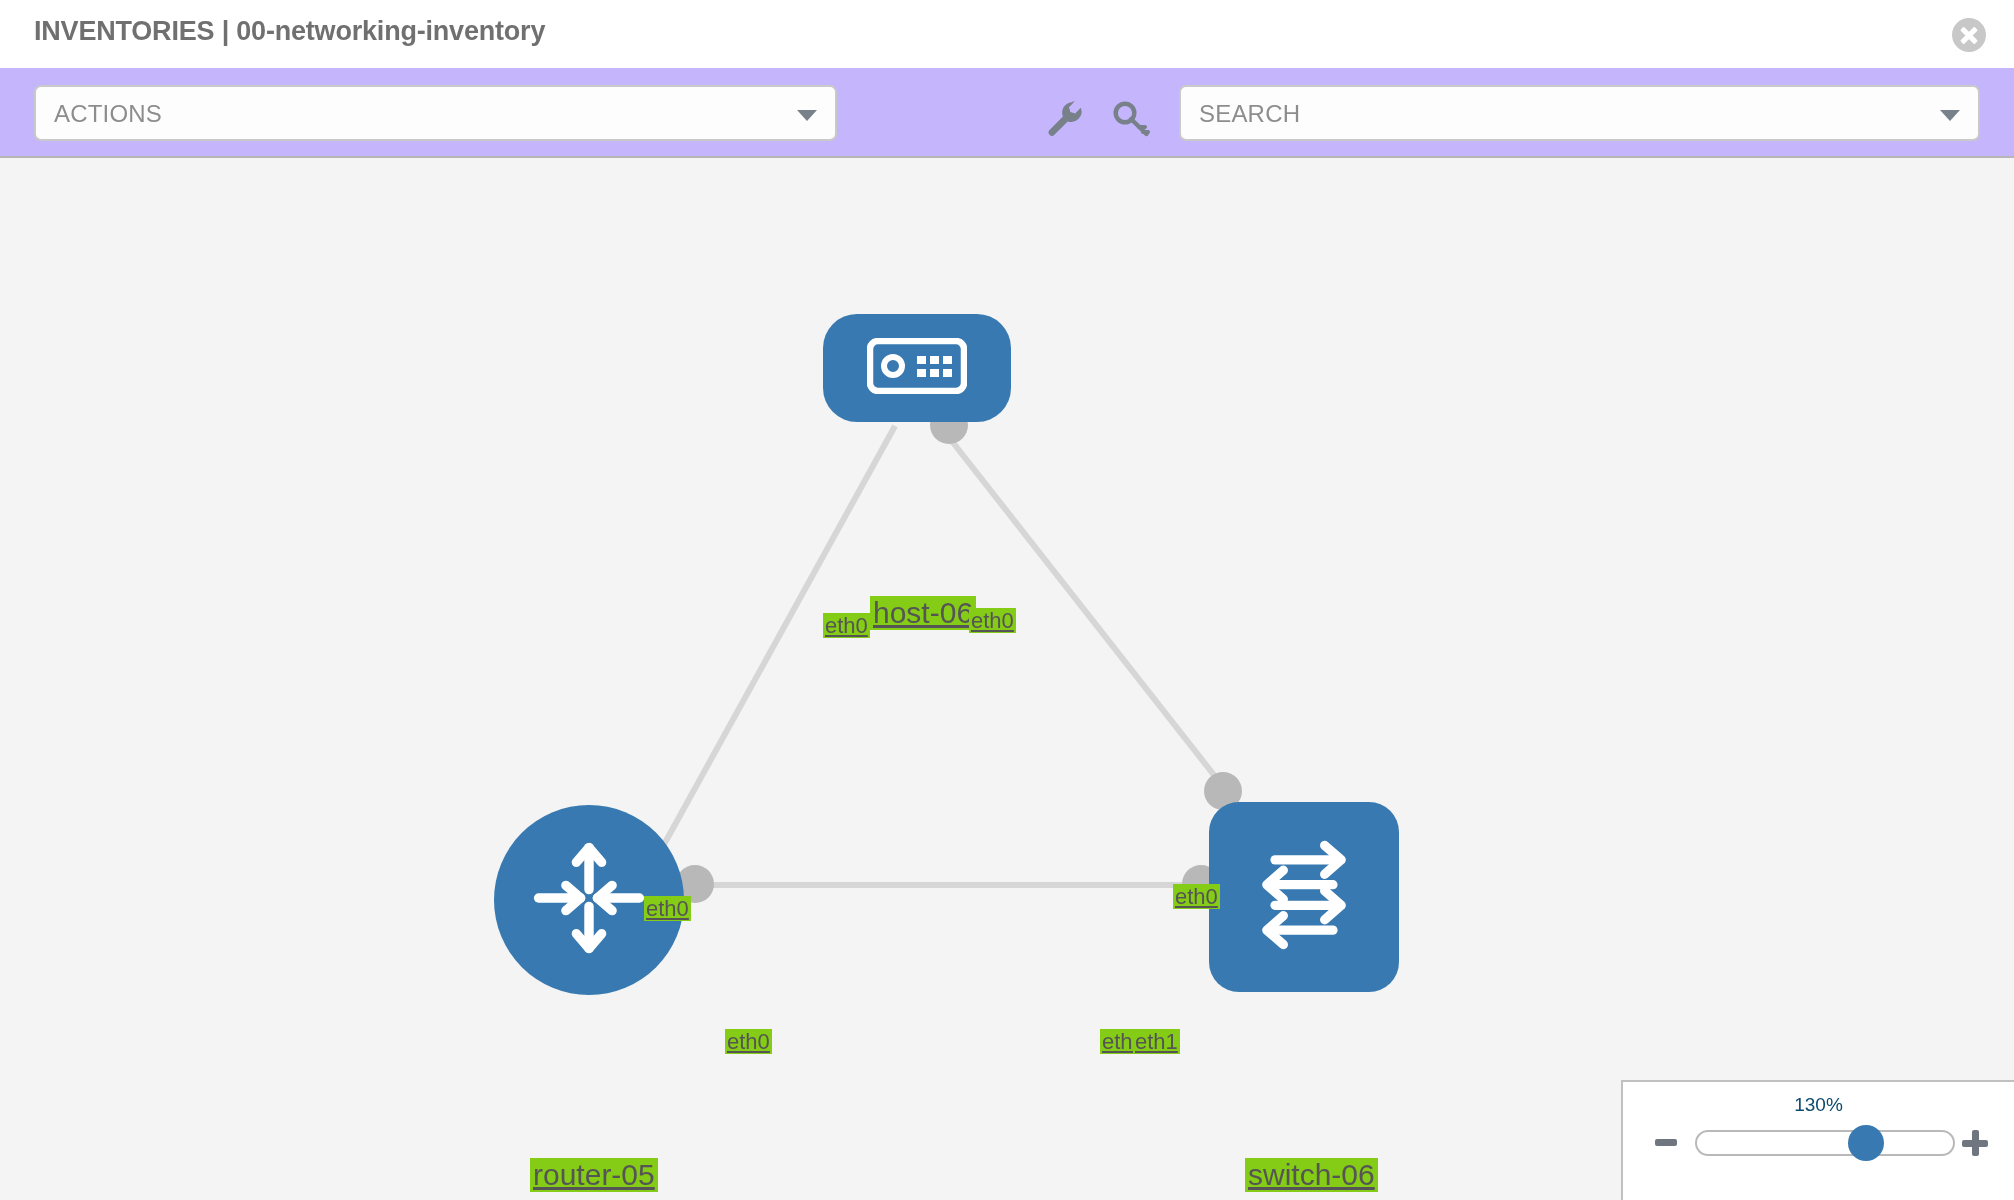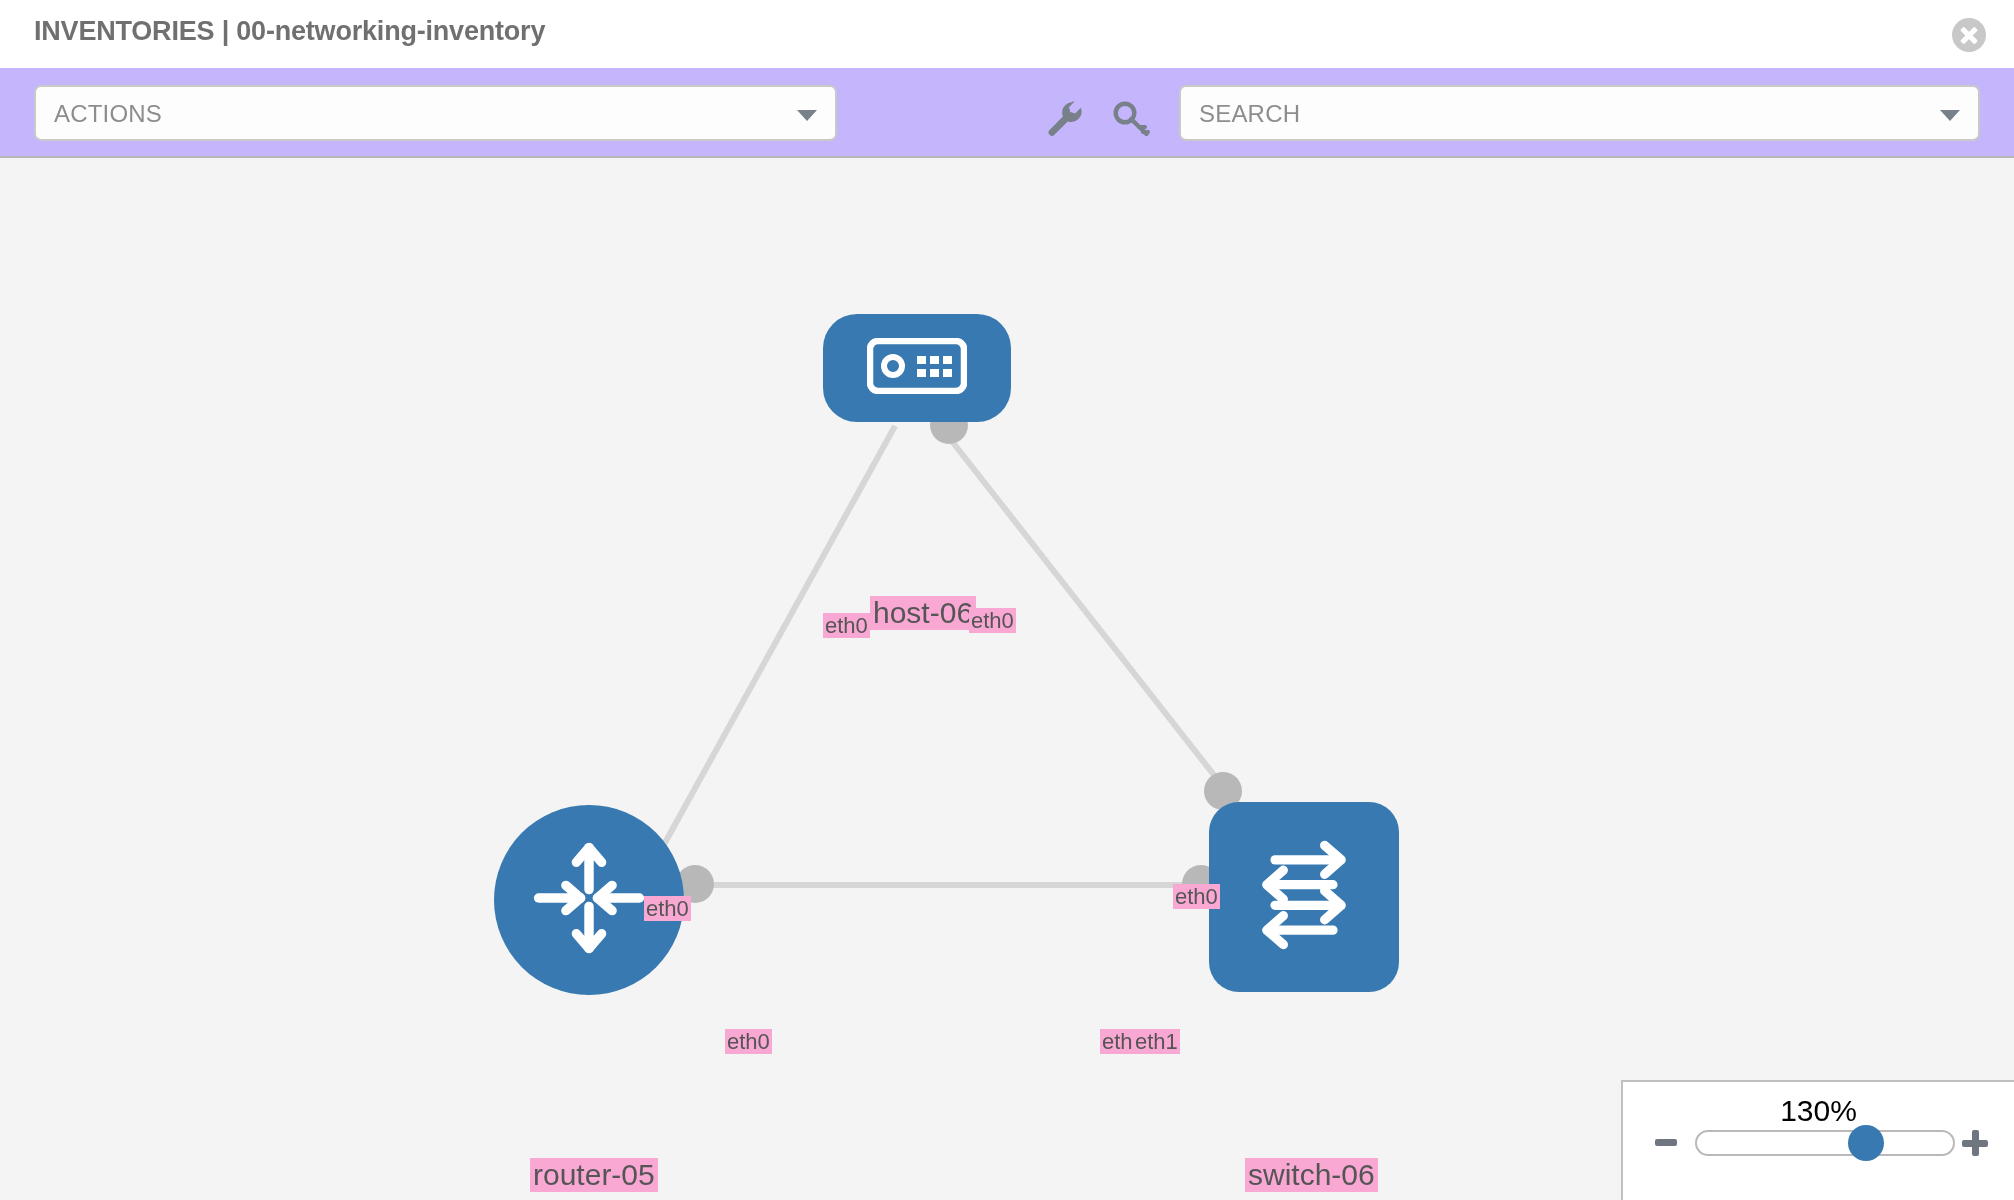--- a/index.html
+++ b/index.html
@@ -135,44 +135,45 @@
   .port {
     position: absolute;
     width: 38px; height: 38px;
     border-radius: 50%;
     background: #b8b8b8;
   }
 
   
   .glabel {
     position: absolute;
-    background: #f9a8d4;
+    background: #84cc16;
     color: #555555;
     white-space: nowrap;
     line-height: 1.05;
+    text-decoration: underline;
   }
   .glabel.iface { font-size: 22px; padding: 1px 2px; }
   .glabel.nodename { font-size: 30px; padding: 1px 3px; }
 
   
   #zoom-panel {
     position: absolute;
     left: 1621px; top: 1080px;
     width: 393px; height: 120px;
     background: #ffffff;
     border: 2px solid #c0c0c0;
     border-right: none;
     border-bottom: none;
   }
   #zoom-level {
     position: absolute;
     left: 0; right: 0; top: 12px;
     text-align: center;
-    font-size: 30px;
-    color: #000000;
+    font-size: 19px;
+    color: #0c4a6e;
   }
   #zoom-minus {
     position: absolute;
     left: 32px; top: 57px;
     width: 22px; height: 7px;
     background: #6f7680;
     border-radius: 2px;
     cursor: pointer;
   }
   #zoom-plus {

